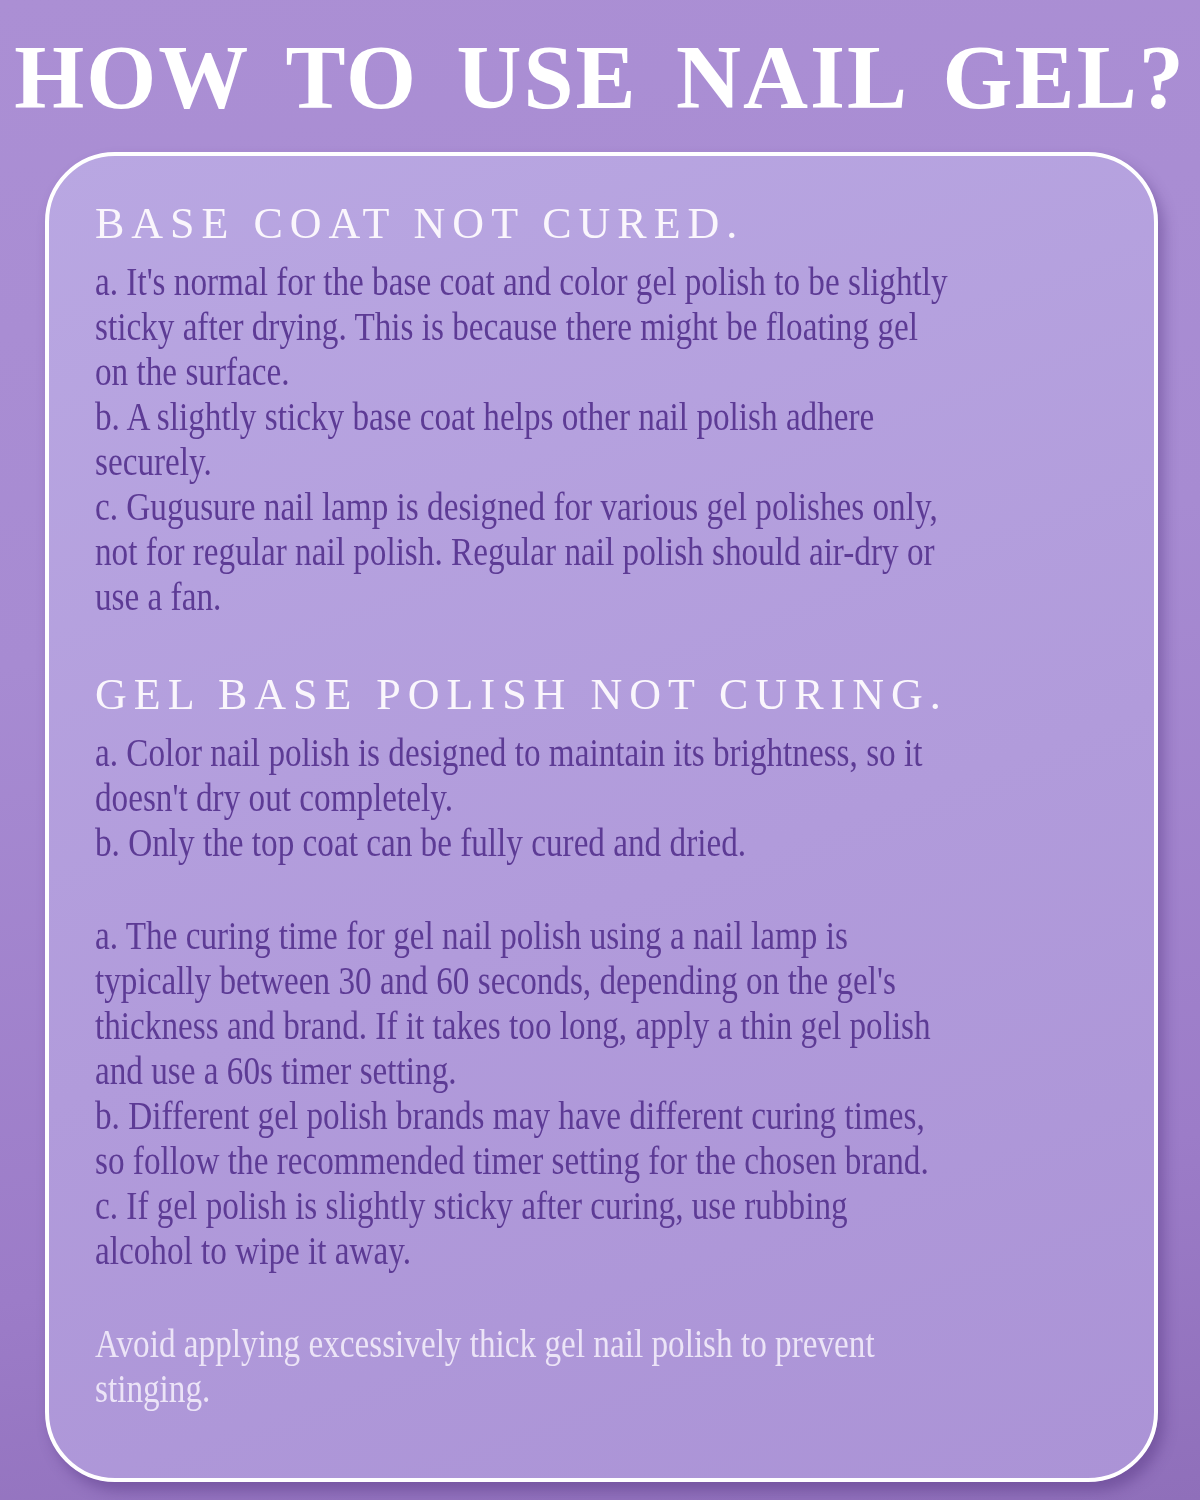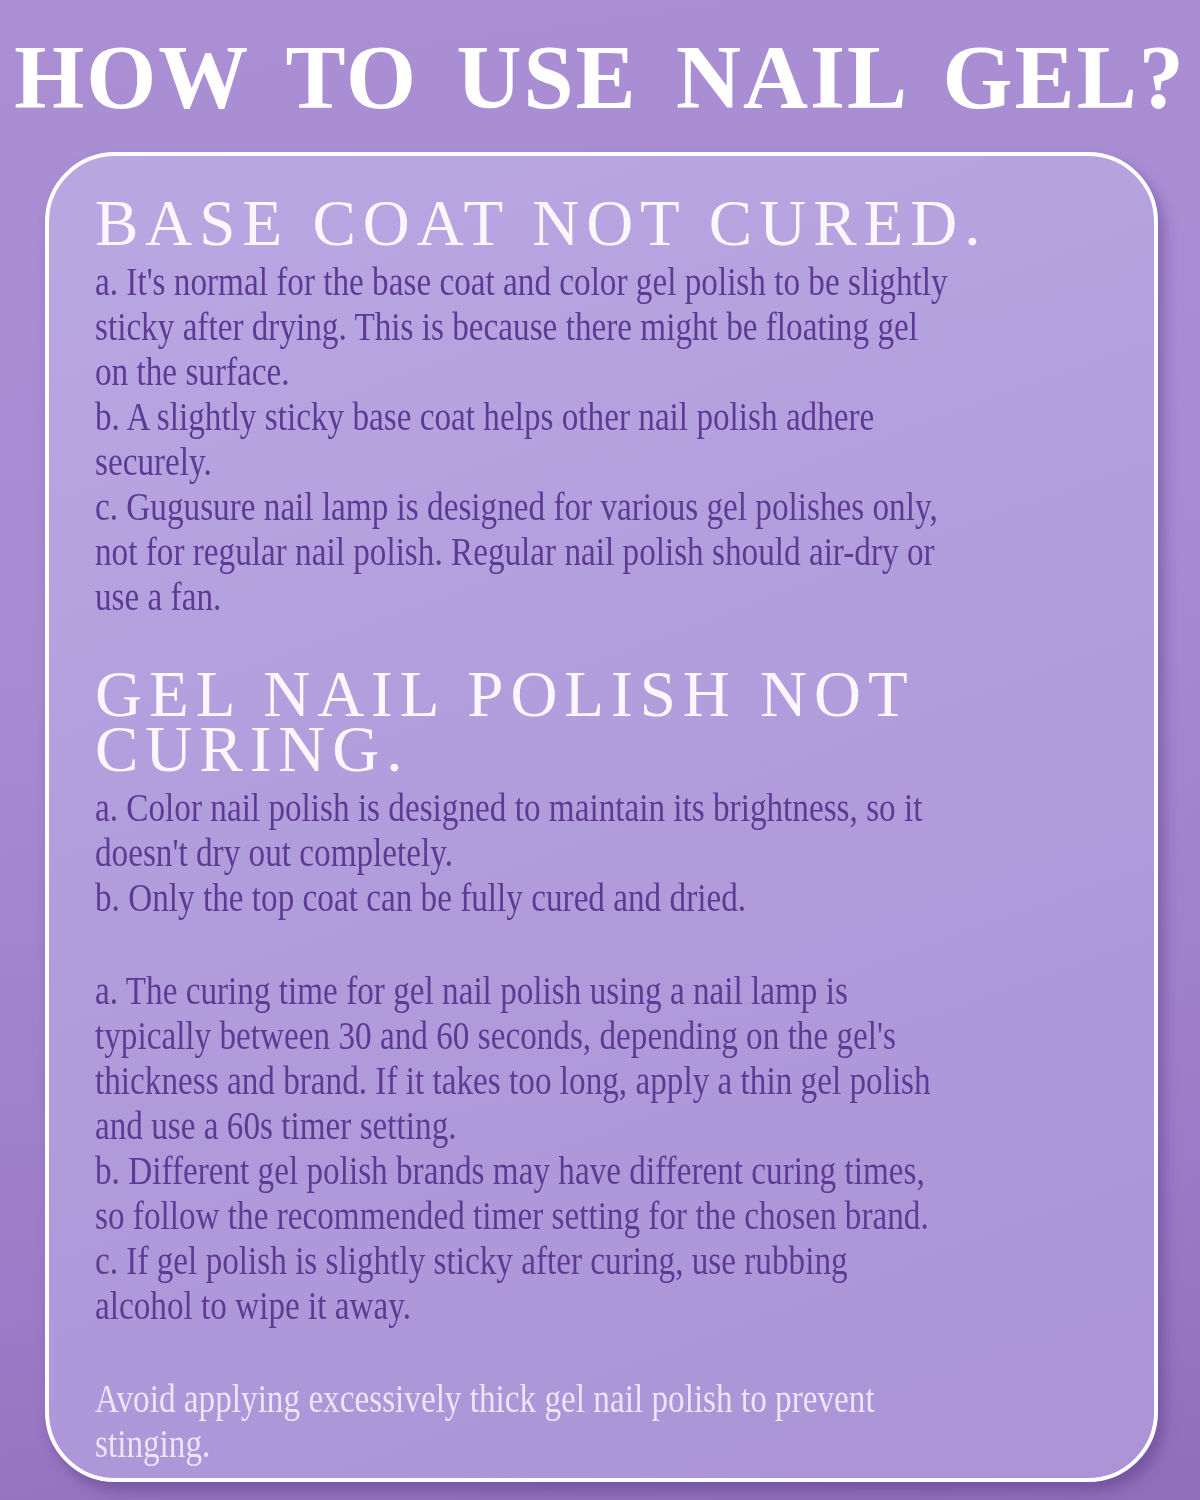--- a/index.html
+++ b/index.html
@@ -36,21 +36,21 @@
     border-radius: 70px;
     background: linear-gradient(160deg, #b9a7e2 0%, #b19bdb 55%, #ab93d6 100%);
     box-shadow: 6px 9px 14px rgba(70, 40, 115, 0.38);
     padding: 40px 46px 0 46px;
   }
   .section {
     margin: 0 0 48px 0;
   }
   .section-heading {
     margin: 0 0 8px 0;
-    font-size: 65px;
+    font-size: 44px;
     line-height: 55px;
     font-weight: normal;
     letter-spacing: 7px;
     color: #faf6fc;
   }
   .body-text {
     margin: 0;
     font-size: 41px;
     line-height: 45px;
     color: #5d3b95;
@@ -77,21 +77,21 @@
 sticky after drying. This is because there might be floating gel
 on the surface.</p>
     <p class="body-text">b. A slightly sticky base coat helps other nail polish adhere
 securely.</p>
     <p class="body-text">c. Gugusure nail lamp is designed for various gel polishes only,
 not for regular nail polish. Regular nail polish should air-dry or
 use a fan.</p>
   </div>
 
   <div class="section">
-    <h2 class="section-heading">GEL NAIL POLISH NOT CURING.</h2>
+    <h2 class="section-heading">GEL BASE POLISH NOT CURING.</h2>
     <p class="body-text">a. Color nail polish is designed to maintain its brightness, so it
 doesn't dry out completely.</p>
     <p class="body-text">b. Only the top coat can be fully cured and dried.</p>
   </div>
 
   <div class="section">
     <p class="body-text">a. The curing time for gel nail polish using a nail lamp is
 typically between 30 and 60 seconds, depending on the gel's
 thickness and brand. If it takes too long, apply a thin gel polish
 and use a 60s timer setting.</p>

